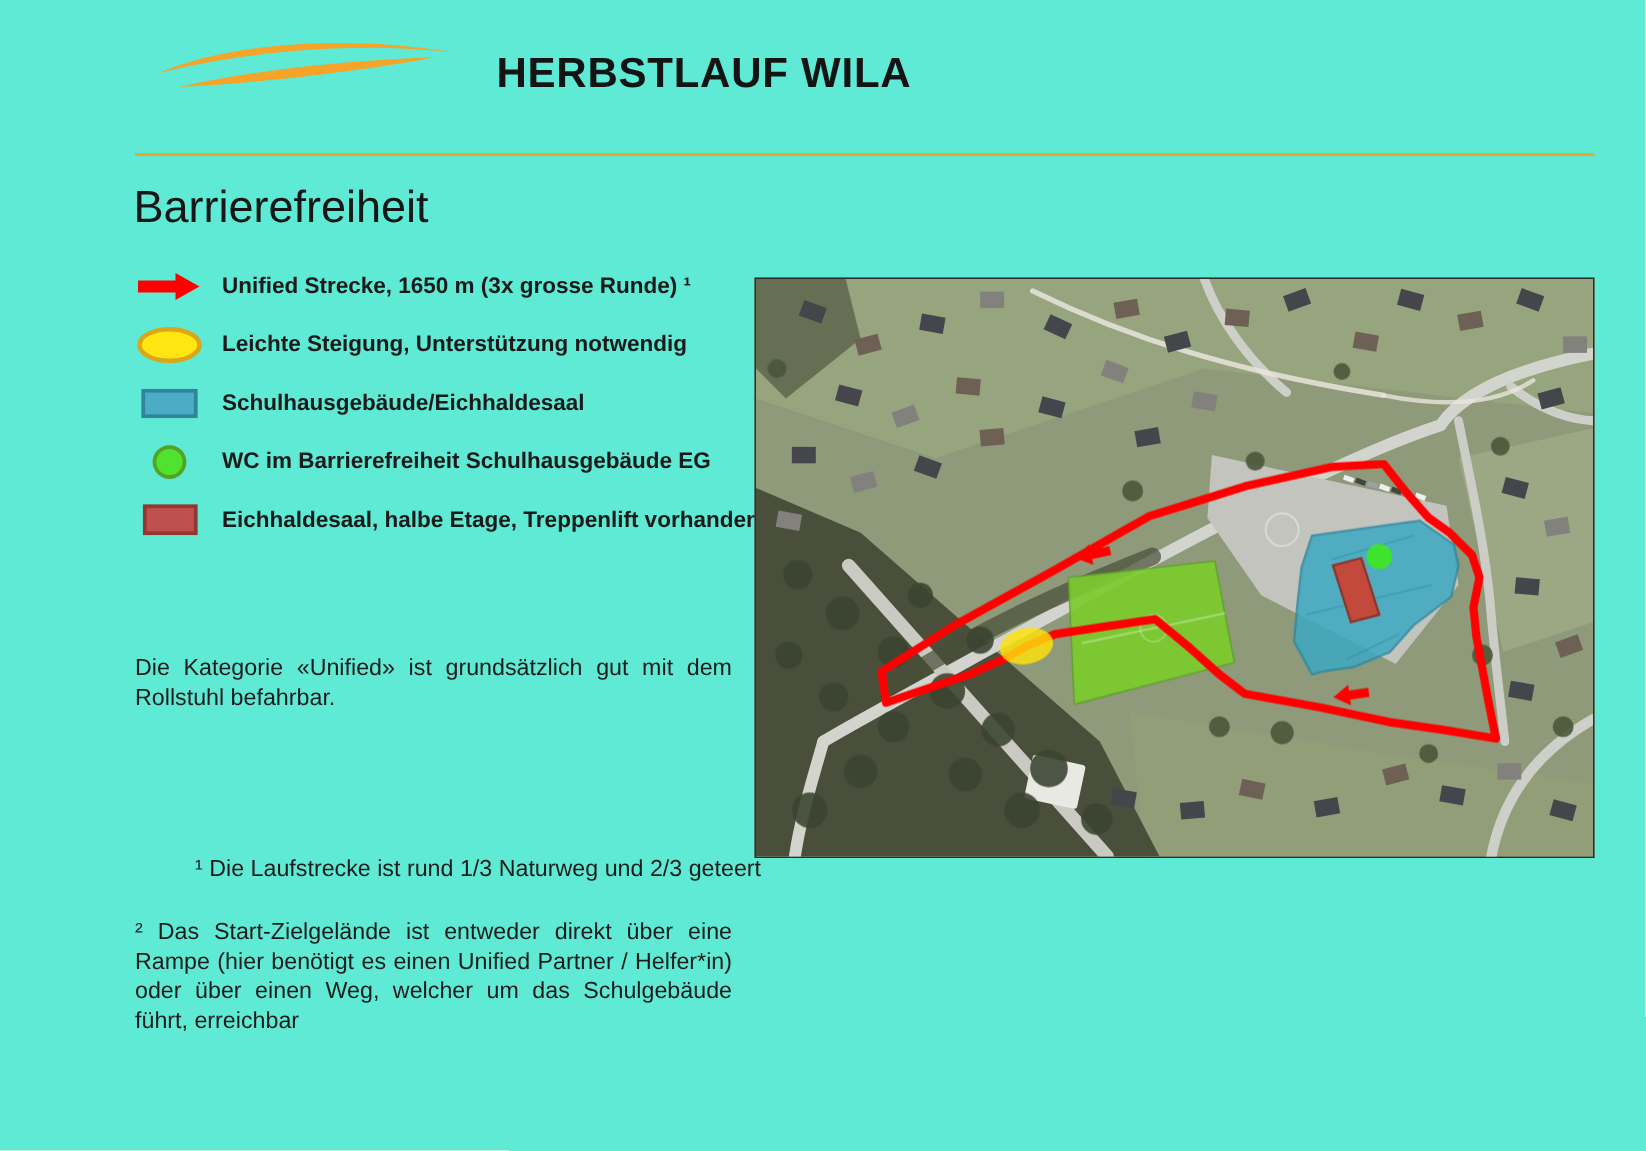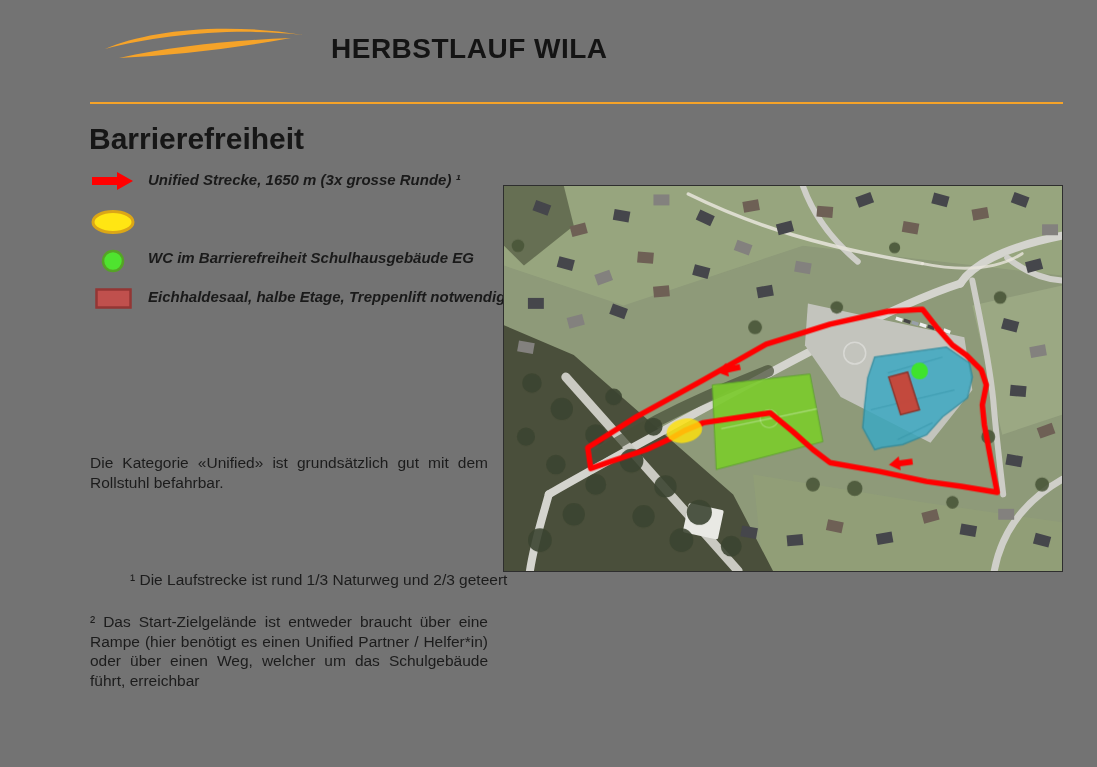--- a/index.html
+++ b/index.html
@@ -1,32 +1,32 @@
 <!DOCTYPE html>
 <html><head>
 <meta charset="utf-8">
 <style>
   html,body { margin:0; padding:0; background:#ffffff; }
-  .page { position:relative; width:1097px; height:767px; background:#737373;
+  .page { position:relative; width:1097px; height:767px; background:#5eead4;
           font-family:"Liberation Sans",sans-serif; color:#1c1c1c; overflow:hidden; }
 
   .logo { position:absolute; left:103px; top:25px; width:206px; height:40px; }
   .brand { position:absolute; left:331px; top:33px; font-size:28px; font-weight:800;
            letter-spacing:.5px; color:#141414; white-space:nowrap; }
   .rule  { position:absolute; left:90px; top:102px; width:973px; height:2px; background:#F5A329; }
 
   .heading { position:absolute; left:89px; top:122px; margin:0; font-size:30px;
-             font-weight:700; color:#161616; }
+             font-weight:400; color:#161616; }
 
   .legend { position:absolute; left:90px; top:171px; width:405px; }
-  .lg-row { display:flex; align-items:flex-start; height:39px;font-style:italic; }
+  .lg-row { display:flex; align-items:center; height:39px; }
   .lg-ic  { flex:0 0 46px; display:flex; justify-content:center; align-items:center; margin-right:12px; }
   .lg-label { font-size:15px; font-weight:700; white-space:nowrap; color:#1a1a1a; }
 
-  .intro { position:absolute; left:90px; top:453px; width:398px;
+  .intro { position:absolute; left:90px; top:436px; width:398px;
            font-size:15.5px; line-height:19.8px; text-align:justify; }
   .intro p { margin:0; }
   .fn { position:absolute; left:90px; width:398px; font-size:15.5px;
         line-height:19.6px; text-align:justify; }
   #fn1 { top:570px;margin-left:40px; } #fn2 { top:612px; }
 
   .map-frame { position:absolute; left:503px; top:185px; width:560px; height:387px;
                border:1px solid #2e2e2e; box-sizing:border-box; background:#8e9a79; }
   .map-frame svg { display:block; width:100%; height:100%; }
 </style>
@@ -52,44 +52,53 @@
           </svg>
       </span>
       <span class="lg-label">Unified Strecke, 1650 m (3x grosse Runde) ¹</span>
     </div>
     <div class="lg-row">
       <span class="lg-ic">
         <svg width="44" height="24" viewBox="0 0 44 24">
             <ellipse cx="22" cy="12" rx="20" ry="10.5" stroke-width="3" stroke="#DBA617" fill="#FFE613"></ellipse>
           </svg>
       </span>
+      <span class="lg-label">Leichte Steigung, Unterstützung notwendig</span>
+    </div>
+    <div class="lg-row">
+      <span class="lg-ic">
+        <svg width="38" height="20" viewBox="0 0 38 20">
+            <rect x="1.5" y="1.5" width="35" height="17" stroke-width="2.5" stroke="#31849B" fill="#4BACC6"></rect>
+          </svg>
+      </span>
+      <span class="lg-label">Schulhausgebäude/Eichhaldesaal</span>
     </div>
     <div class="lg-row">
       <span class="lg-ic">
         <svg width="24" height="24" viewBox="0 0 24 24">
             <circle cx="12" cy="12" r="10" stroke-width="2.5" stroke="#55A326" fill="#4FE32F"></circle>
           </svg>
       </span>
       <span class="lg-label">WC im Barrierefreiheit Schulhausgebäude EG</span>
     </div>
     <div class="lg-row">
       <span class="lg-ic">
         <svg width="37" height="21" viewBox="0 0 37 21">
             <rect x="1.5" y="1.5" width="34" height="18" stroke-width="2.5" stroke="#943634" fill="#C0504D"></rect>
           </svg>
       </span>
-      <span class="lg-label">Eichhaldesaal, halbe Etage, Treppenlift notwendig</span>
+      <span class="lg-label">Eichhaldesaal, halbe Etage, Treppenlift vorhanden</span>
     </div>
   </div>
 
   <div class="intro">
     <p>Die Kategorie «Unified» ist grundsätzlich gut mit dem Rollstuhl befahrbar.</p>
   </div>
   <div class="fn" id="fn1">¹ Die Laufstrecke ist rund 1/3 Naturweg und 2/3 geteert</div>
-  <div class="fn" id="fn2">² Das Start-Zielgelände ist entweder braucht über eine Rampe (hier benötigt es einen Unified Partner / Helfer*in) oder über einen Weg, welcher um das Schulgebäude führt, erreichbar</div>
+  <div class="fn" id="fn2">² Das Start-Zielgelände ist entweder direkt über eine Rampe (hier benötigt es einen Unified Partner / Helfer*in) oder über einen Weg, welcher um das Schulgebäude führt, erreichbar</div>
 
   <div class="map-frame">
     <svg viewBox="0 0 560 387" preserveAspectRatio="none">
       <defs>
         <rect id="h" x="-8" y="-5.5" width="16" height="11"></rect>
         <circle id="t" r="7"></circle>
         <path id="arrsym" d="M0,-3 L13,-3 L13,-7 L24,0 L13,7 L13,3 L0,3 Z"></path>
       </defs>
 
       <g>

